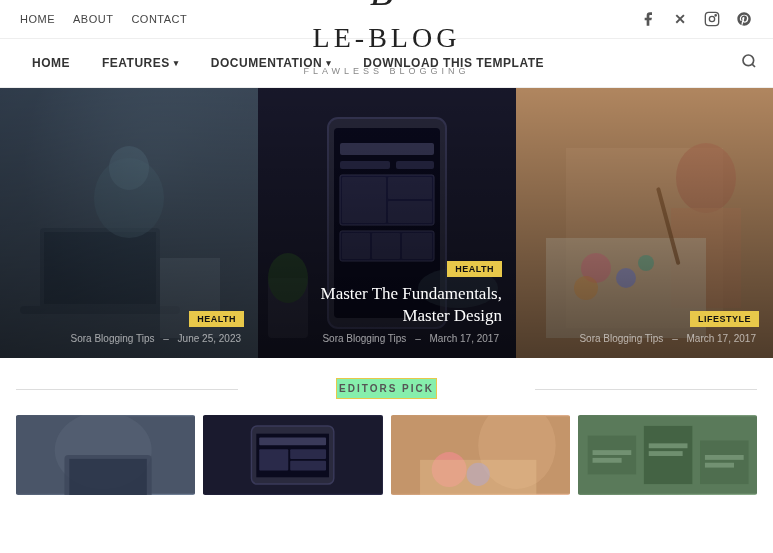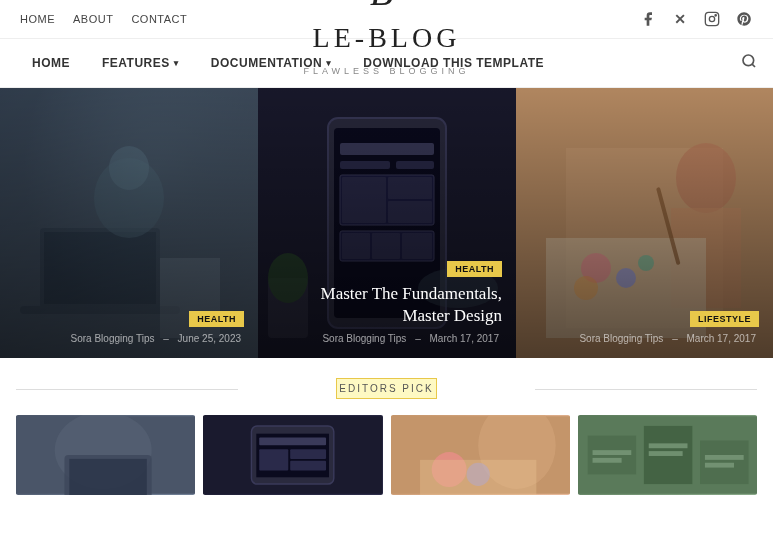--- a/index.html
+++ b/index.html
@@ -177,28 +177,28 @@
       top: 50%;
       width: 30%;
       height: 1px;
       background: #ddd;
     }
     .editors-pick-header::before { left: 0; }
     .editors-pick-header::after { right: 0; }
     .editors-pick-label {
       display: inline-block;
       border: 1px solid #e8c84a;
-      background: #fef9c3;
+      background: #86efac;
       font-size: 10px;
       font-family: Arial, sans-serif;
       text-transform: uppercase;
       letter-spacing: 2px;
       padding: 4px 2px;
       color: #555;
-      font-weight: normal;
+      font-weight: bold;
     }
     .editors-pick-grid {
       display: flex;
       gap: 8px;
     }
     .ep-card {
       flex: 1;
       height: 80px;
       border-radius: 2px;
       overflow: hidden;

